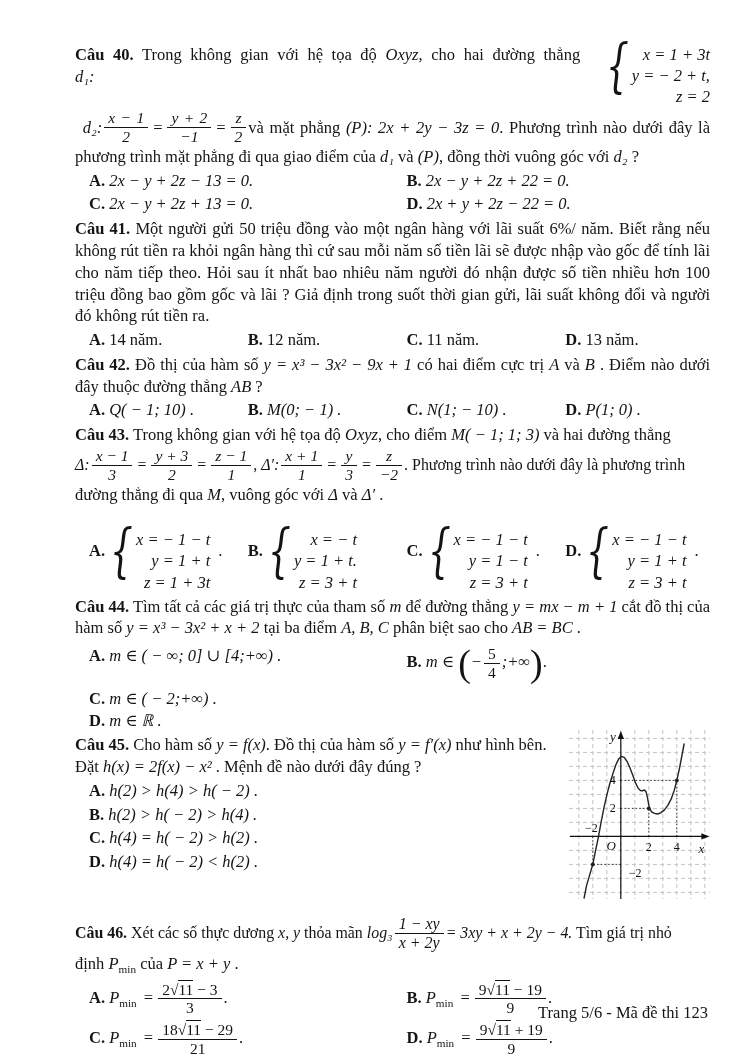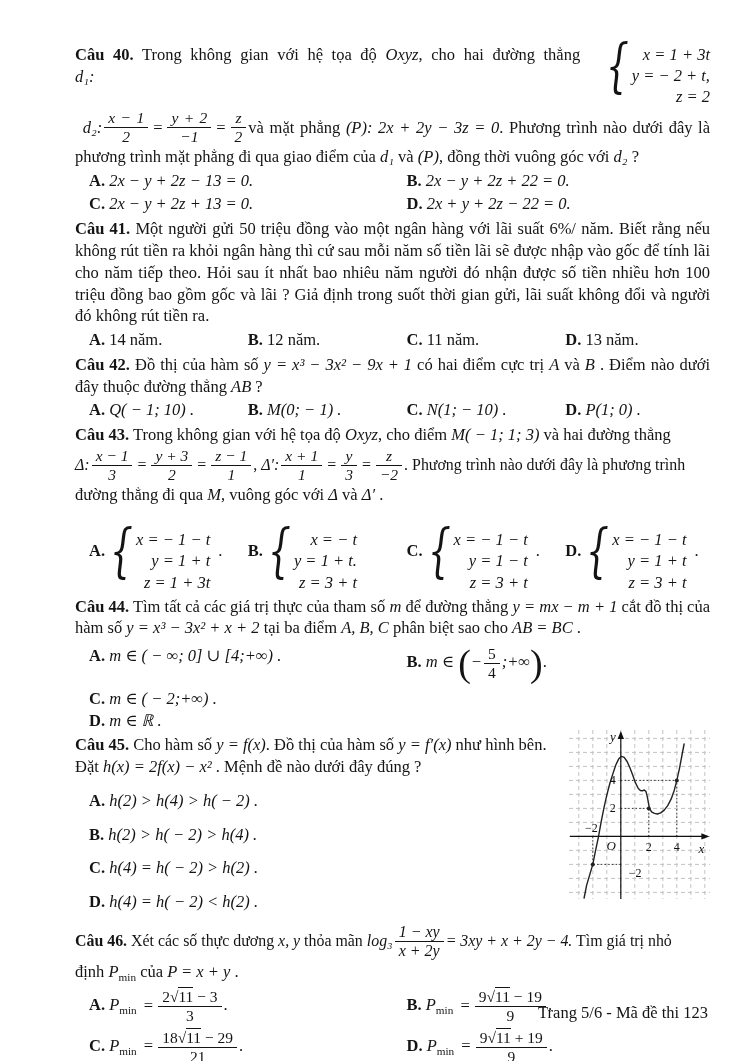--- a/index.html
+++ b/index.html
@@ -26,21 +26,21 @@
   .eq{margin:0 3px;font-style:normal;}
   .sys{display:inline-flex;align-items:center;font-style:italic;}
   .brace{display:inline-block;font-family:"DejaVu Serif",serif;font-weight:400;
          font-size:58px;line-height:0;transform:scaleX(0.62);margin:0 -4px 0 -6px;}
   .syslines{display:inline-block;text-align:right;margin-top:20px;}
   .syslines span{display:block;line-height:1.28;white-space:nowrap;}
   .optrow{display:flex;margin-top:2px;}
   .optrow .opt{padding-left:14px;box-sizing:border-box;}
   .cols2 .opt{width:50%;}
   .cols4 .opt{width:25%;}
-  .optstack .opt{padding-left:14px;margin-top:12px;}
+  .optstack .opt{padding-left:14px;margin-top:2px;}
   .sysdot{margin-left:8px;}
   .bigp{font-size:38px;font-weight:300;line-height:0;vertical-align:middle;font-style:normal;}
   .ovl{border-top:1.2px solid #141414;font-style:normal;}
   .rt{font-style:normal;}
   .tight{font-size:15.9px;}
   .q45wrap{display:flex;align-items:flex-start;margin-bottom:10px;}
   .q45left{width:486px;}
   .figbox{margin-left:auto;margin-top:-4px;}
   svg{font-family:"Liberation Serif","DejaVu Serif",serif;}
   .footer{position:absolute;top:1002px;right:42px;font-size:16.5px;text-align:center;}

